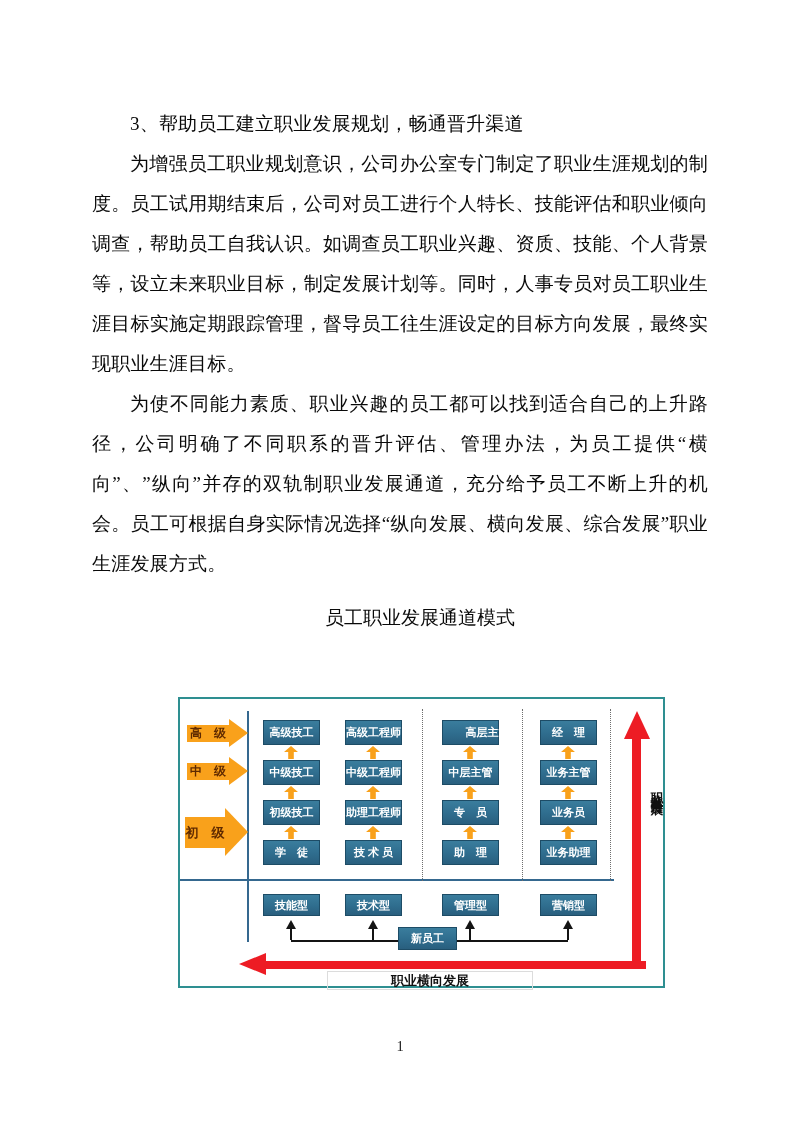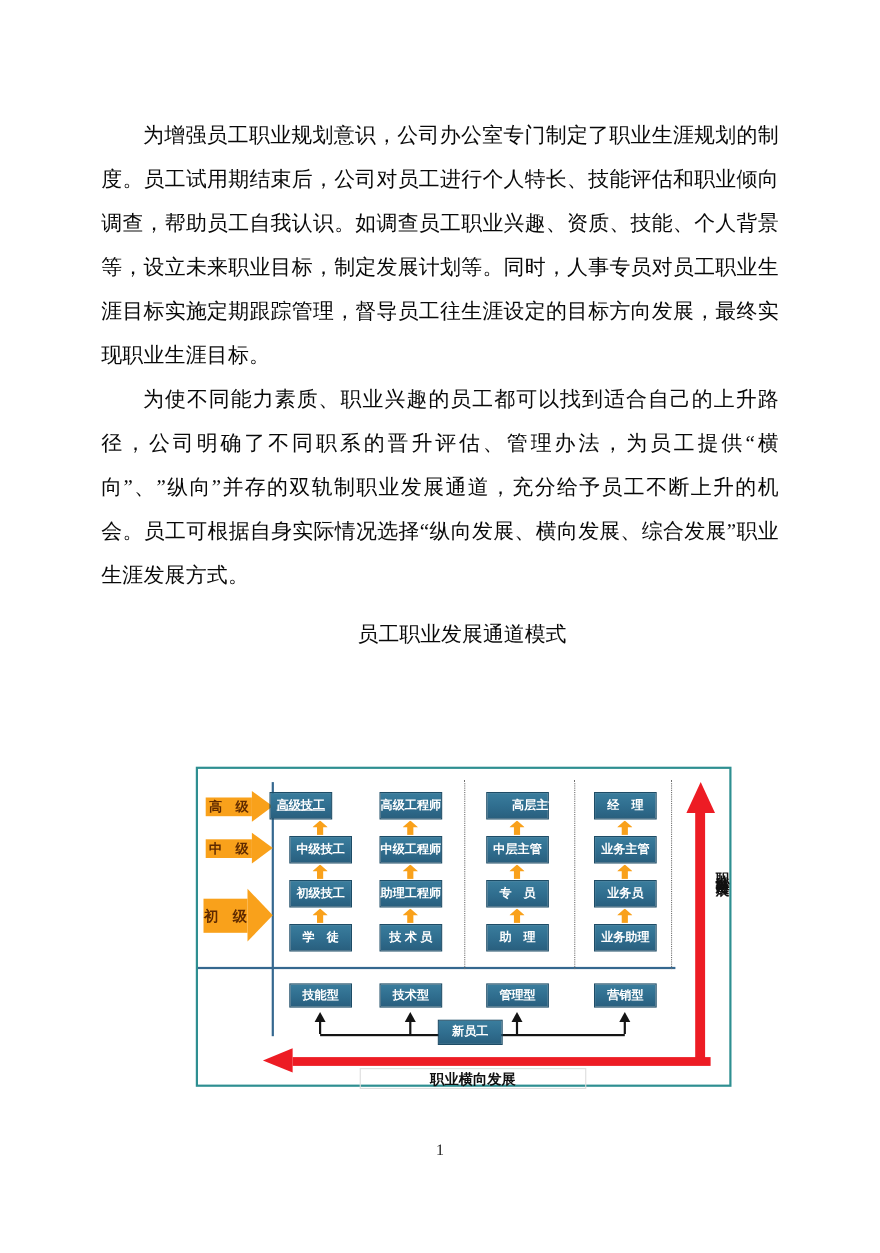--- a/index.html
+++ b/index.html
@@ -76,20 +76,21 @@
     position:absolute; left:0; top:1038px; width:800px; text-align:center;
     font-size:14.5px; color:#1a1a1a;
   }
 </style>
 </head>
 <body>
 
 <div class="page">
 
   <div class="doc">
+    <p>3、帮助员工建立职业发展规划，畅通晋升渠道</p>
     <p>为增强员工职业规划意识，公司办公室专门制定了职业生涯规划的制度。员工试用期结束后，公司对员工进行个人特长、技能评估和职业倾向调查，帮助员工自我认识。如调查员工职业兴趣、资质、技能、个人背景等，设立未来职业目标，制定发展计划等。同时，人事专员对员工职业生涯目标实施定期跟踪管理，督导员工往生涯设定的目标方向发展，最终实现职业生涯目标。</p>
     <p>为使不同能力素质、职业兴趣的员工都可以找到适合自己的上升路径，公司明确了不同职系的晋升评估、管理办法，为员工提供“横向”、”纵向”并存的双轨制职业发展通道，充分给予员工不断上升的机会。员工可根据自身实际情况选择“纵向发展、横向发展、综合发展”职业生涯发展方式。</p>
     <div class="fig-title">员工职业发展通道模式</div>
   </div>
 
   <div class="figure">
 
     <div class="abs vline-blue"></div>
     <div class="abs hline-blue"></div>
 
@@ -105,21 +106,21 @@
     <div class="abs lvl-body" style="left:7px; top:64px; width:42px; height:17px; font-size:12px;">
       <span>中　级</span>
     </div>
     <div class="abs lvl-head" style="left:49px; top:58px; border-top:14px solid transparent; border-bottom:14px solid transparent; border-left:19px solid #f9a11b;"></div>
 
     <div class="abs lvl-body" style="left:5px; top:118px; width:40px; height:31px; font-size:13px;">
       <span>初　级</span>
     </div>
     <div class="abs lvl-head" style="left:45px; top:109px; border-top:24px solid transparent; border-bottom:24px solid transparent; border-left:23px solid #f9a11b;"></div>
 
-    <div class="abs rank-box" style="left:65px; top:21px;text-decoration:underline;">高级技工</div>
+    <div class="abs rank-box" style="left:83px; top:21px;">高级技工</div>
     <div class="abs rank-box" style="left:83px; top:61px;">中级技工</div>
     <div class="abs rank-box" style="left:83px; top:101px;">初级技工</div>
     <div class="abs rank-box" style="left:83px; top:141px;">学　徒</div>
     <div class="abs up-arrow" style="left:104px; top:47px;"></div>
     <div class="abs up-arrow" style="left:104px; top:87px;"></div>
     <div class="abs up-arrow" style="left:104px; top:127px;"></div>
 
     <div class="abs rank-box" style="left:165px; top:21px;">高级工程师</div>
     <div class="abs rank-box" style="left:165px; top:61px;">中级工程师</div>
     <div class="abs rank-box" style="left:165px; top:101px;">助理工程师</div>

